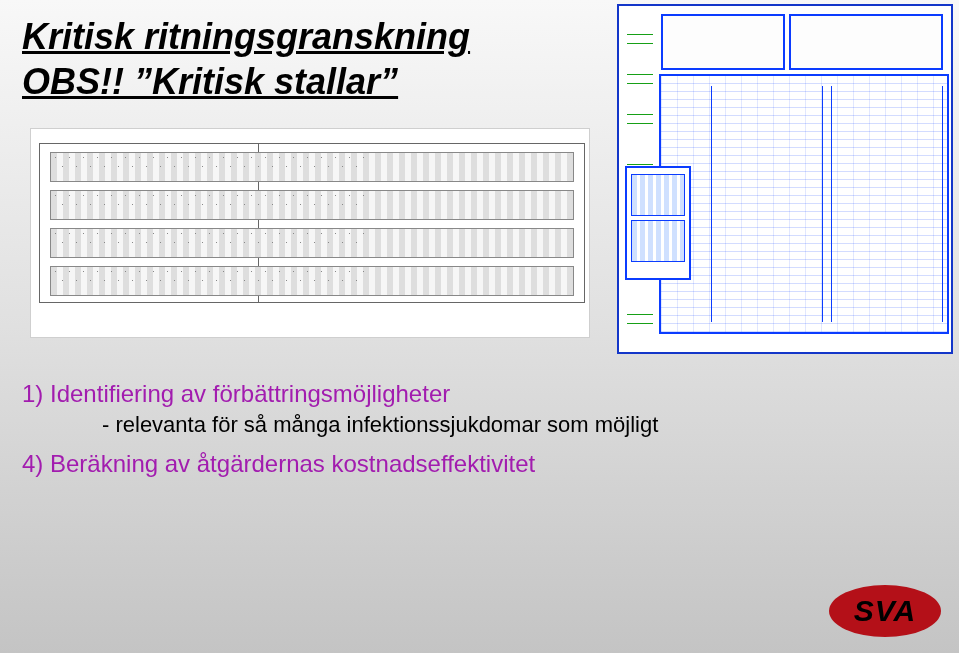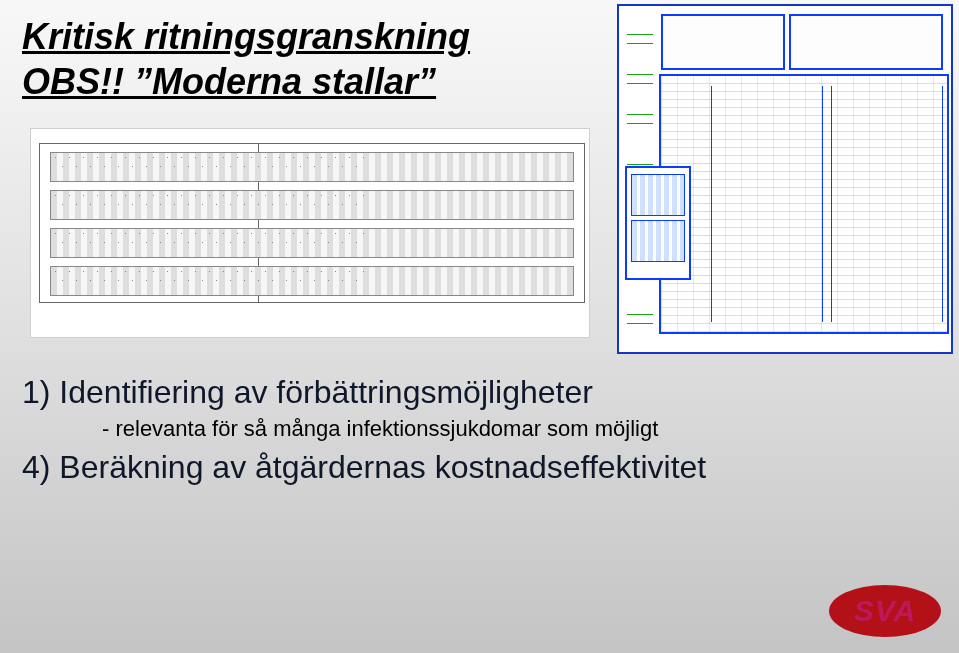--- a/index.html
+++ b/index.html
@@ -30,23 +30,24 @@
     color: #000;
     line-height: 1.25;
   }
   .body-block {
     position: absolute;
     top: 370px;
     left: 22px;
     width: 780px;
   }
   .body-num {
-    font-size: 32px;
-    color: #0f172a;
+    font-size: 24px;
+    color: #a21caf;
     line-height: 1.38;
+    margin-top: 7px;
   }
   .body-sub {
     font-size: 22px;
     color: #000;
     line-height: 1.38;
     padding-left: 80px;
   }
   .drawing-small {
     position: absolute;
     top: 128px;
@@ -167,36 +168,36 @@
     position:absolute;
     left:0; top:2px;
     width:112px; height:52px;
     border-radius:50%;
     background:#b41018;
   }
   .logo-text {
     position:absolute;
     left:0; right:0; top:4px; bottom:0;
     text-align:center;
-    color:#be185d;
+    color:#000000;
     font-weight:900;
     font-size:30px;
     letter-spacing:1px;
     line-height:48px;
     font-style:italic;
   }
 </style>
 </head>
 <body>
 
 <div class="slide">
 
   <div class="title-block">
     <div class="title-line">Kritisk ritningsgranskning</div>
-    <div class="title-line">OBS!! ”Moderna stallar”</div>
+    <div class="title-line">OBS!! ”Kritisk stallar”</div>
   </div>
 
   <div class="drawing-small">
     <div class="drawing-small-inner">
       <div class="ds-div"></div>
       <div class="ds-bays">
         <div class="ds-bay r0">
             <div class="zig"></div>
           </div>
         <div class="ds-bay r1">

